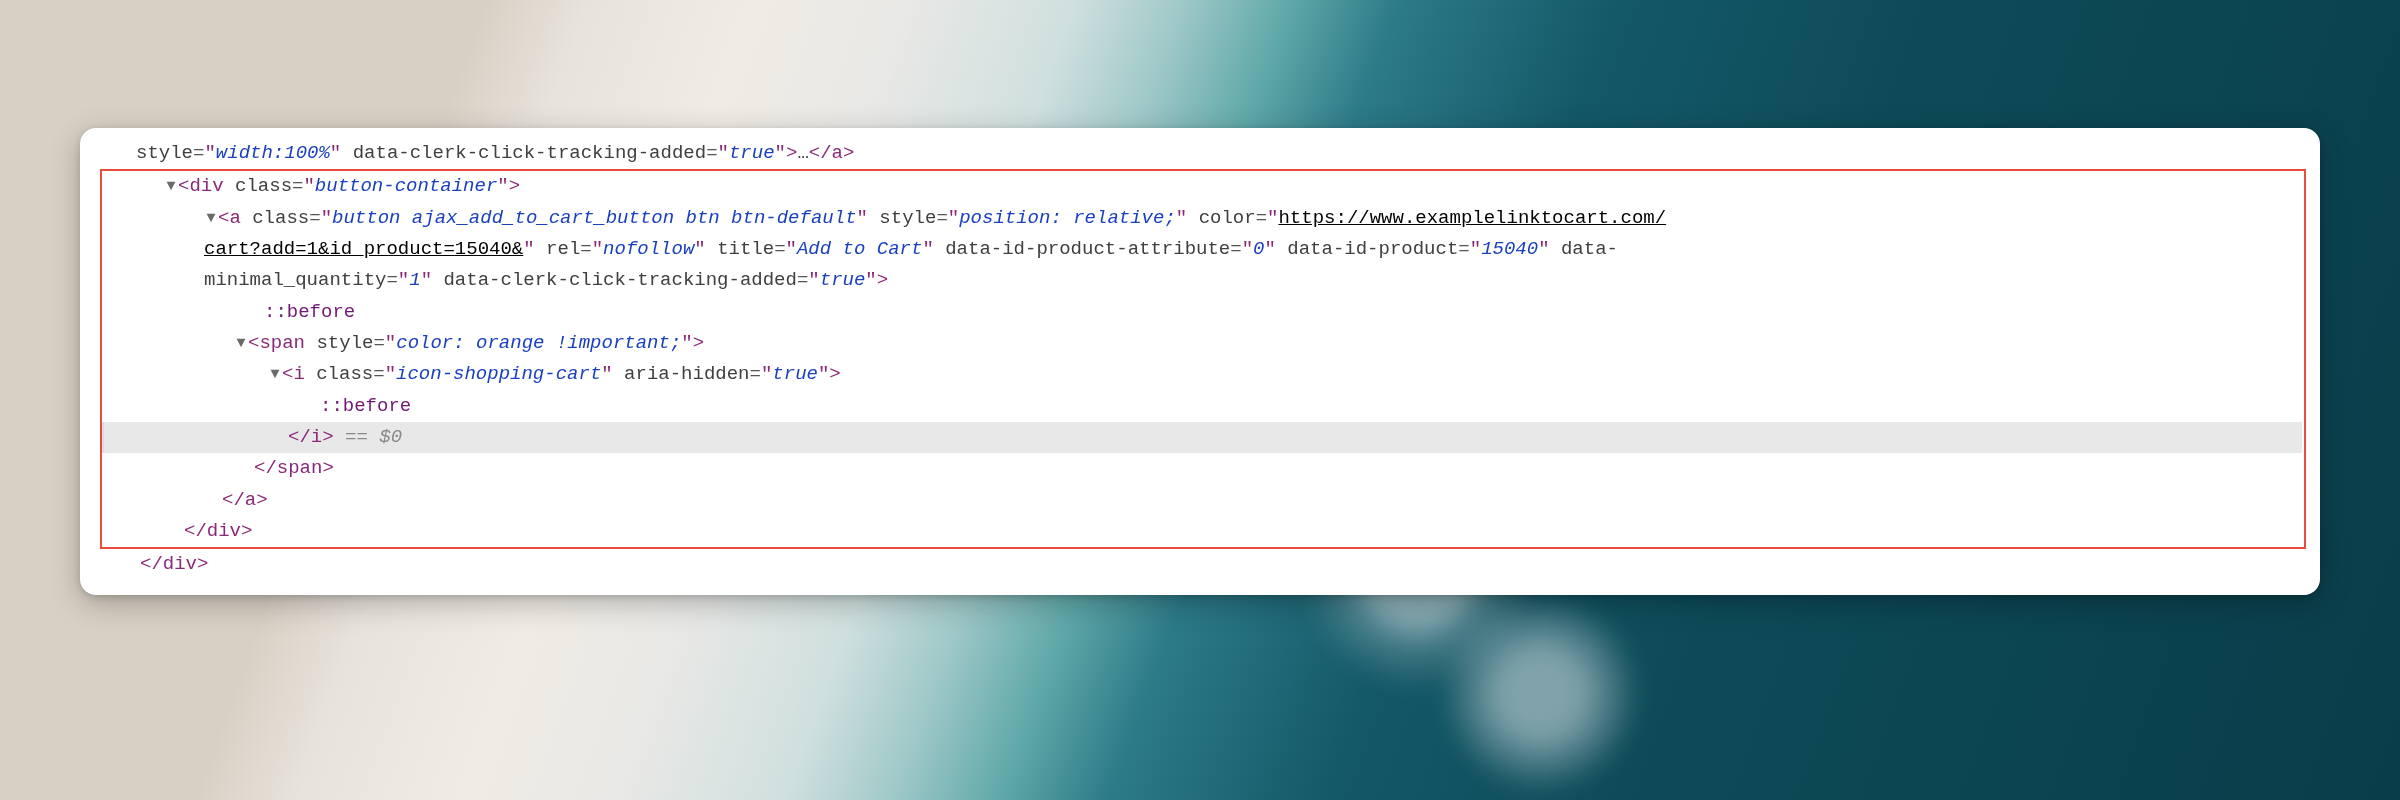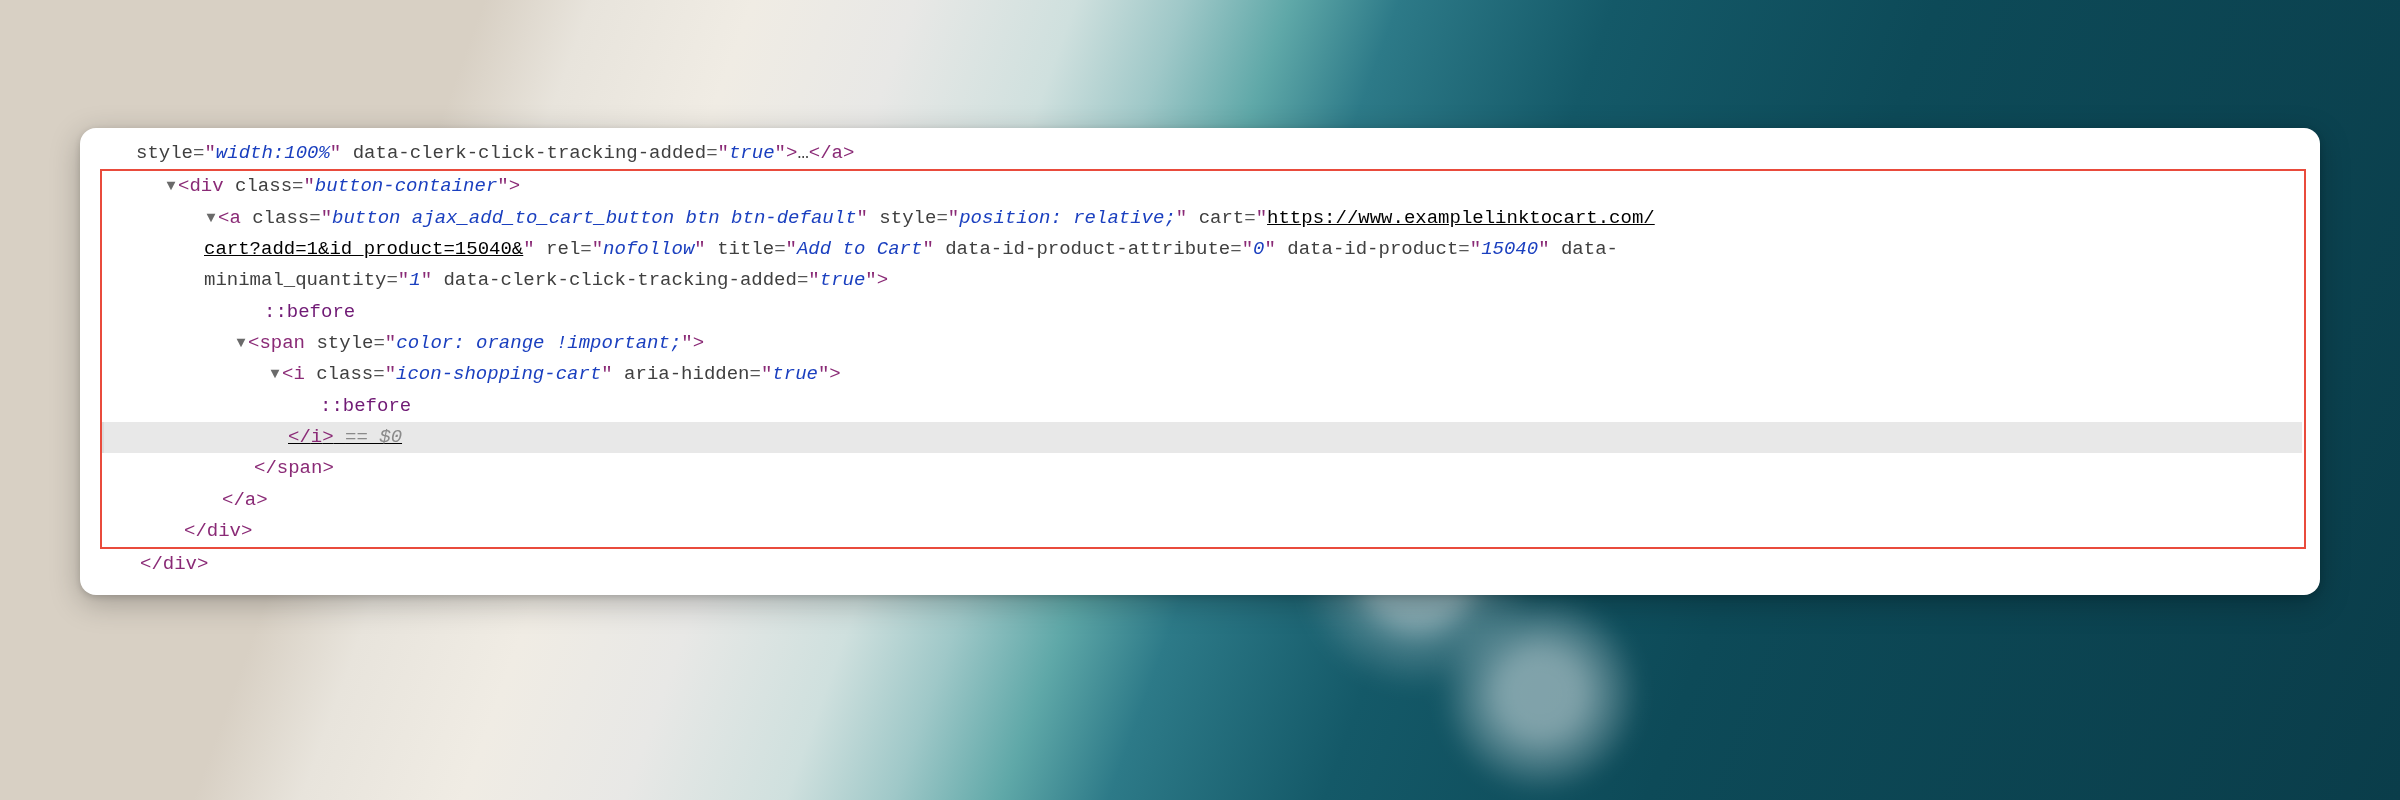--- a/index.html
+++ b/index.html
@@ -64,21 +64,20 @@
       user-select: none;
       font-size: 15px;
       vertical-align: 1px;
     }
 
     .selected-row {
       background: #e8e8e8;
       display: block;
       border-left: 2px solid rgba(0,0,0,0.05);
       margin-left: -2px;
-      text-decoration: underline;
     }
 
     
     .i0 { padding-left: 42px; }
     .i1 { padding-left: 60px; }
     .i4 { padding-left: 160px; }
 
     
     .pun  { color: #8a2a76; }    
     .tag  { color: #8a2a76; }
@@ -109,21 +108,21 @@
 
       <div class="line i1">
         <span class="toggle">▼</span><span class="pun">&lt;</span><span class="tag">div</span>
         <span class="attr">class</span><span class="eq">=</span><span class="pun">"</span><span class="str">button-container</span><span class="pun">"</span><span class="pun">&gt;</span>
       </div>
 
       <div class="line" style="padding-left:100px">
         <span class="toggle">▼</span><span class="pun">&lt;</span><span class="tag">a</span>
         <span class="attr">class</span><span class="eq">=</span><span class="pun">"</span><span class="str">button ajax_add_to_cart_button btn btn-default</span><span class="pun">"</span>
         <span class="attr">style</span><span class="eq">=</span><span class="pun">"</span><span class="str">position: relative;</span><span class="pun">"</span>
-        <span class="attr">cart</span><span class="eq">=</span><span class="pun">"</span><a class="link">https://www.examplelinktocart.com/</a>
+        <span class="attr">color</span><span class="eq">=</span><span class="pun">"</span><a class="link">https://www.examplelinktocart.com/</a>
       </div>
       <div class="line" style="padding-left:100px">
         <a class="link">cart?add=1&amp;id_product=15040&amp;</a><span class="pun">"</span>
         <span class="attr">rel</span><span class="eq">=</span><span class="pun">"</span><span class="str">nofollow</span><span class="pun">"</span>
         <span class="attr">title</span><span class="eq">=</span><span class="pun">"</span><span class="str">Add to Cart</span><span class="pun">"</span>
         <span class="attr">data-id-product-attribute</span><span class="eq">=</span><span class="pun">"</span><span class="str">0</span><span class="pun">"</span>
         <span class="attr">data-id-product</span><span class="eq">=</span><span class="pun">"</span><span class="str">15040</span><span class="pun">"</span>
         <span class="attr">data-</span>
       </div>
       <div class="line" style="padding-left:100px">

